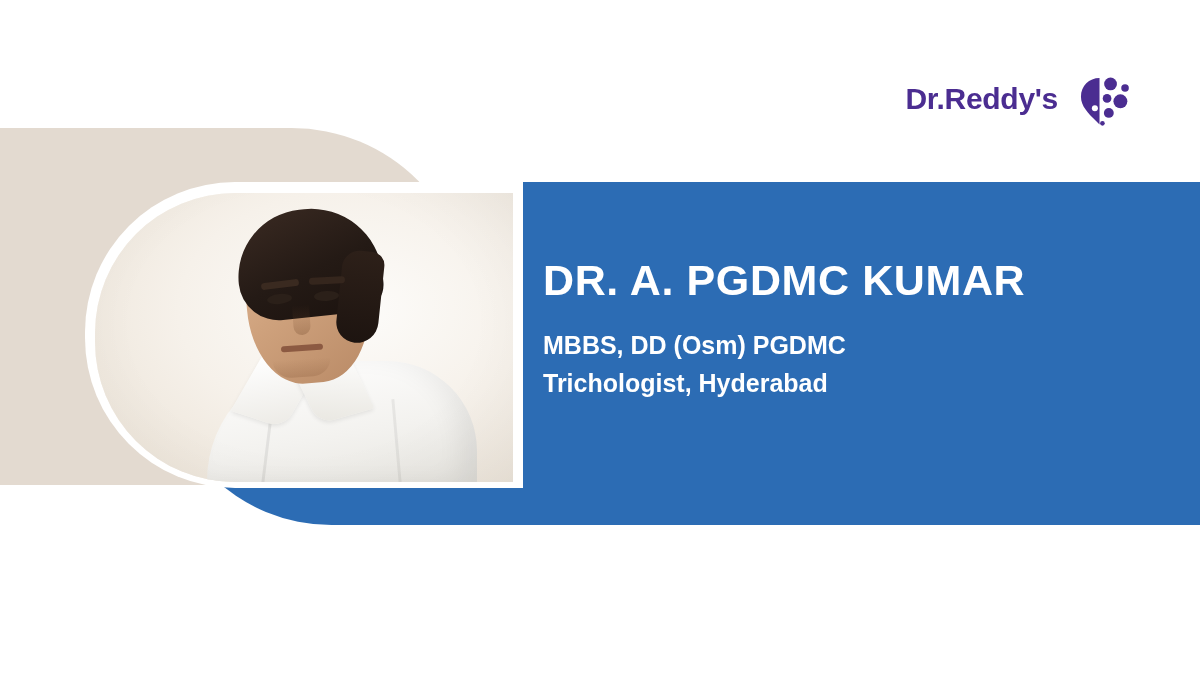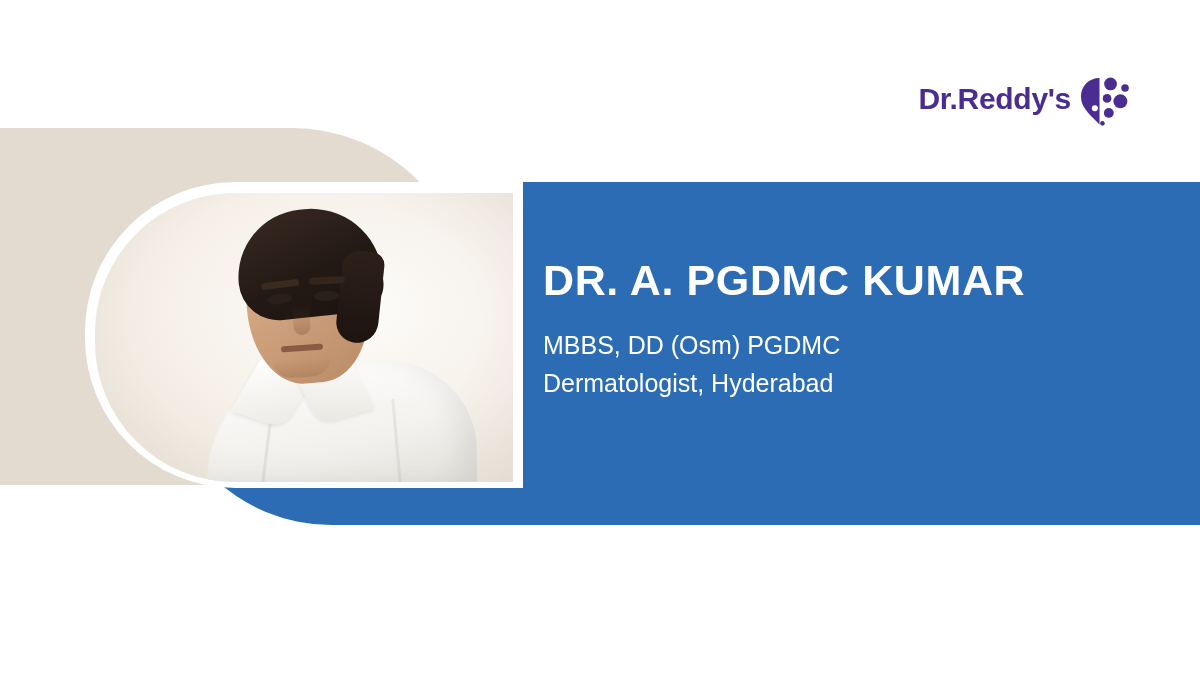--- a/index.html
+++ b/index.html
@@ -229,35 +229,35 @@
     font-size: 43px;
     font-weight: 700;
     color: #ffffff;
     letter-spacing: 0.6px;
     line-height: 1.06;
     margin: 0 0 22px 0;
     white-space: nowrap;
   }
   .doc-line {
     font-size: 25px;
-    font-weight: 400;
+    font-weight: 700;
     color: #ffffff;
     line-height: 1.52;
     margin: 0;
     white-space: nowrap;
   }
 
   
   .brand {
     position: absolute;
     right: 68px;
     top: 70px;
     display: flex;
     align-items: center;
-    gap: 3px;
+    gap: 16px;
   }
   .brand-word {
     font-size: 30px;
     font-weight: 700;
     color: #4b2d91;
     letter-spacing: -0.3px;
     line-height: 1;
   }
   .brand-mark {
     width: 58px;
@@ -296,21 +296,21 @@
       <div class="p-nose"></div>
       <div class="p-mouth"></div>
       <div class="p-chin"></div>
       <div class="p-vignette"></div>
     </div>
   </div>
 
   <div class="info">
     <h1 class="doc-name">DR. A. PGDMC KUMAR</h1>
     <p class="doc-line">MBBS, DD (Osm) PGDMC</p>
-    <p class="doc-line">Dermatologist, Hyderabad</p>
+    <p class="doc-line">Trichologist, Hyderabad</p>
   </div>
 
   <div class="brand">
     <span class="brand-word">Dr.Reddy's</span>
     <svg class="brand-mark" viewBox="0 0 100 100" aria-hidden="true">
       <path d="M44 14 C26 14 12 28 12 46 C12 62 24 74 38 88 L44 94 Z" fill="#4b2d91"></path>
       <circle cx="36" cy="66" r="5.2" fill="#ffffff"></circle>
       <circle cx="63" cy="24" r="11" fill="#4b2d91"></circle>
       <circle cx="88" cy="31" r="6.5" fill="#4b2d91"></circle>
       <circle cx="57" cy="49" r="7.5" fill="#4b2d91"></circle>

